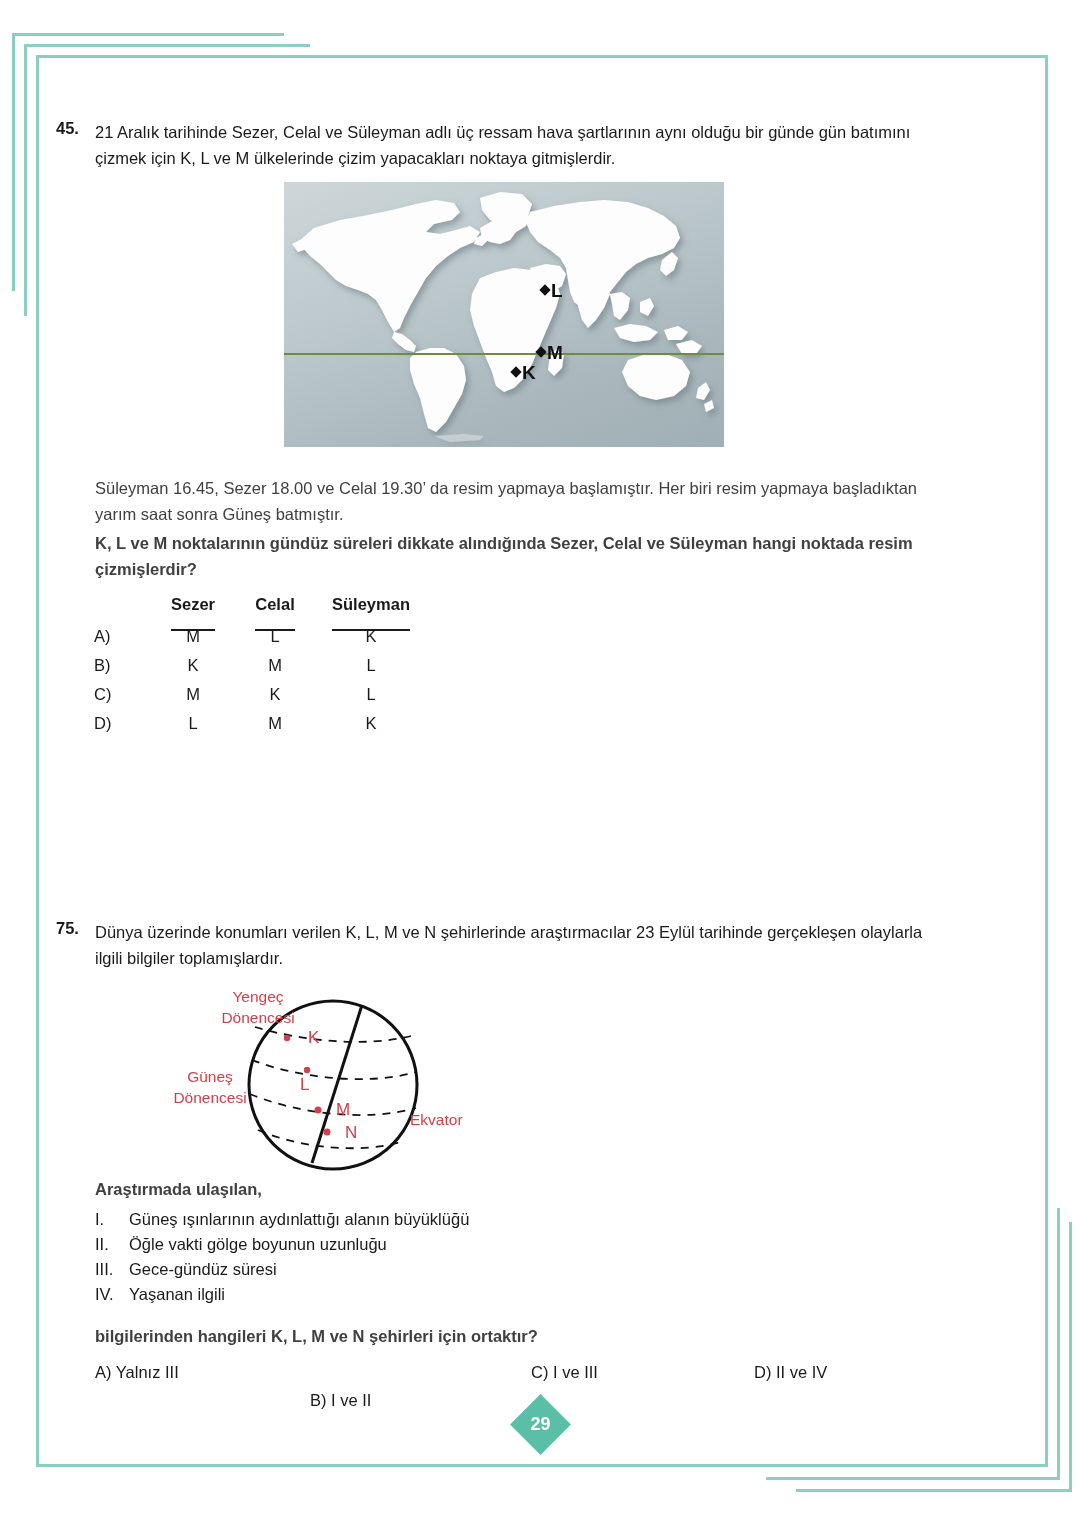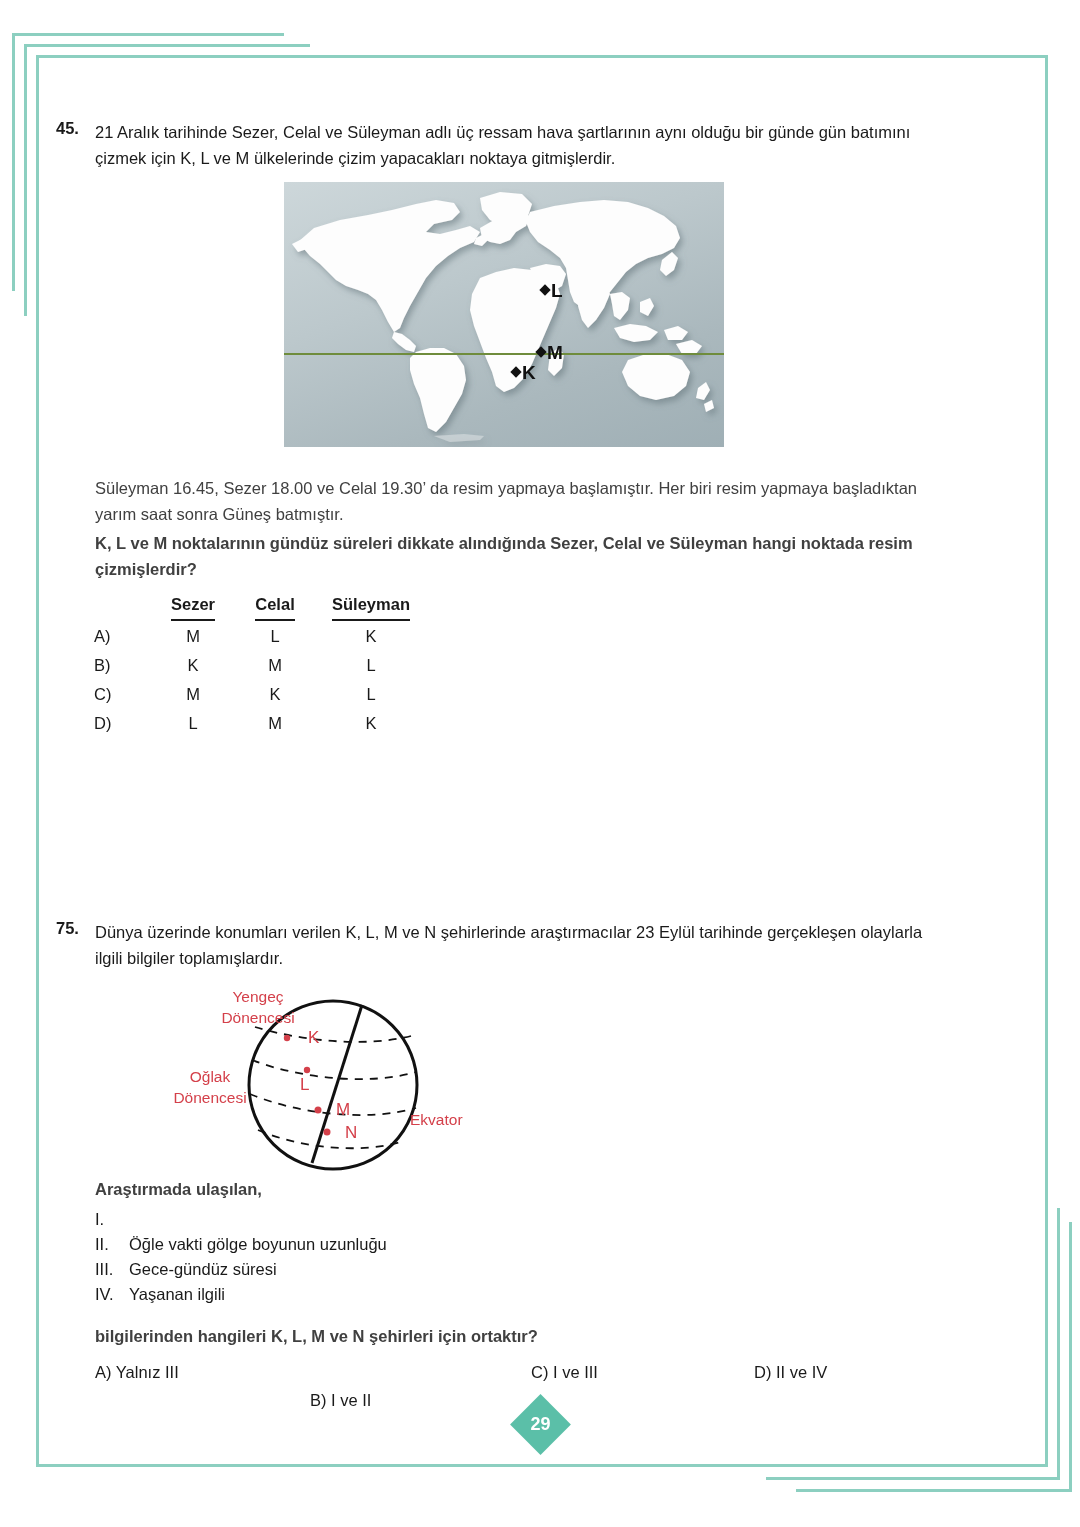--- a/index.html
+++ b/index.html
@@ -122,21 +122,21 @@
     text-align: center;
     font-weight: normal;
     font-size: 16.5px;
   }
   .opt-table th {
     font-weight: bold;
     padding-bottom: 8px;
   }
   .opt-table th span {
     border-bottom: 2px solid #1a1a1a;
-    padding-bottom: 6px;
+    padding-bottom: 16px;
   }
   .opt-table td.lbl {
     text-align: left;
     width: 58px;
     padding-left: 2px;
   }
   .opt-table col.c1 { width: 82px; }
   .opt-table col.c2 { width: 82px; }
   .opt-table col.c3 { width: 110px; }
 
@@ -360,37 +360,38 @@
         <circle cx="170" cy="128" r="3.5" fill="#d4404a"></circle>
         <circle cx="179" cy="150" r="3.5" fill="#d4404a"></circle>
       </svg>
 
       <div class="globe-label" style="left:50px; top:4px; width:120px;">
         <div>Yengeç</div>
         <div>Dönencesi</div>
       </div>
 
       <div class="globe-label" style="left:2px; top:84px; width:120px;">
-        <div>Oğlak</div>
+        <div>Güneş</div>
         <div>Dönencesi</div>
       </div>
 
       <div class="globe-label" style="left:262px; top:127px; width:80px; text-align:left;">Ekvator</div>
 
       <div class="globe-point-label" style="left:160px; top:46px;">K</div>
       <div class="globe-point-label" style="left:152px; top:93px;">L</div>
       <div class="globe-point-label" style="left:188px; top:118px;">M</div>
       <div class="globe-point-label" style="left:197px; top:141px;">N</div>
     </div>
 
     <div class="body-text bold" style="left:95px; top:1176px;">Araştırmada ulaşılan,</div>
 
     <div class="roman-list" style="left:95px; top:1207px; width:600px;">
       <div class="roman-row">
         <span class="roman-num">I.</span>
+        <span>Güneş ışınlarının aydınlattığı alanın büyüklüğü</span>
       </div>
       <div class="roman-row">
         <span class="roman-num">II.</span>
         <span>Öğle vakti gölge boyunun uzunluğu</span>
       </div>
       <div class="roman-row">
         <span class="roman-num">III.</span>
         <span>Gece-gündüz süresi</span>
       </div>
       <div class="roman-row">

